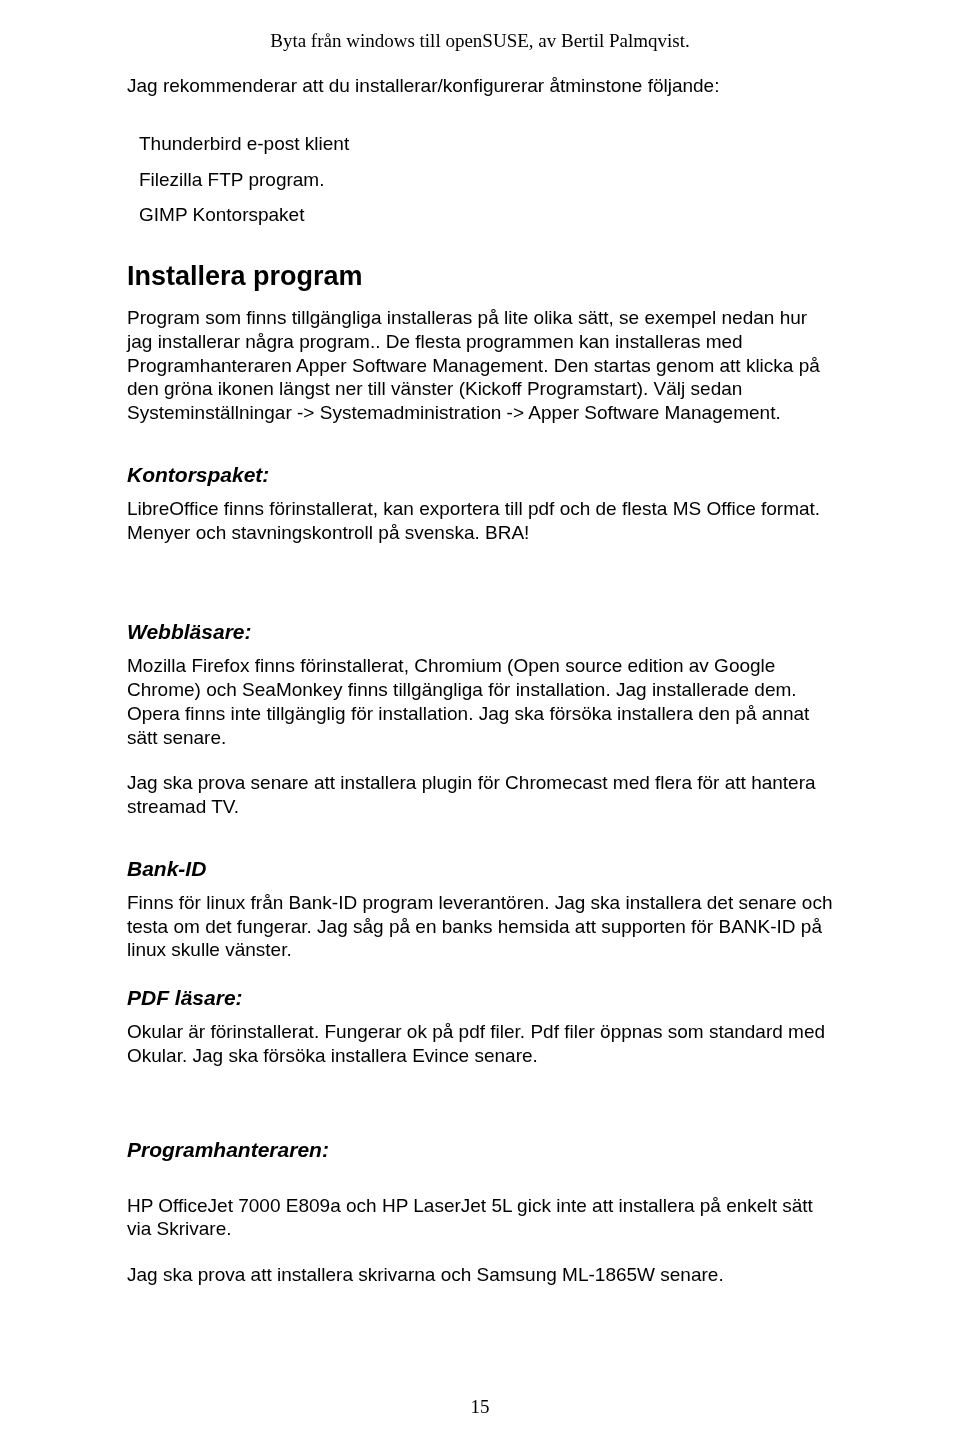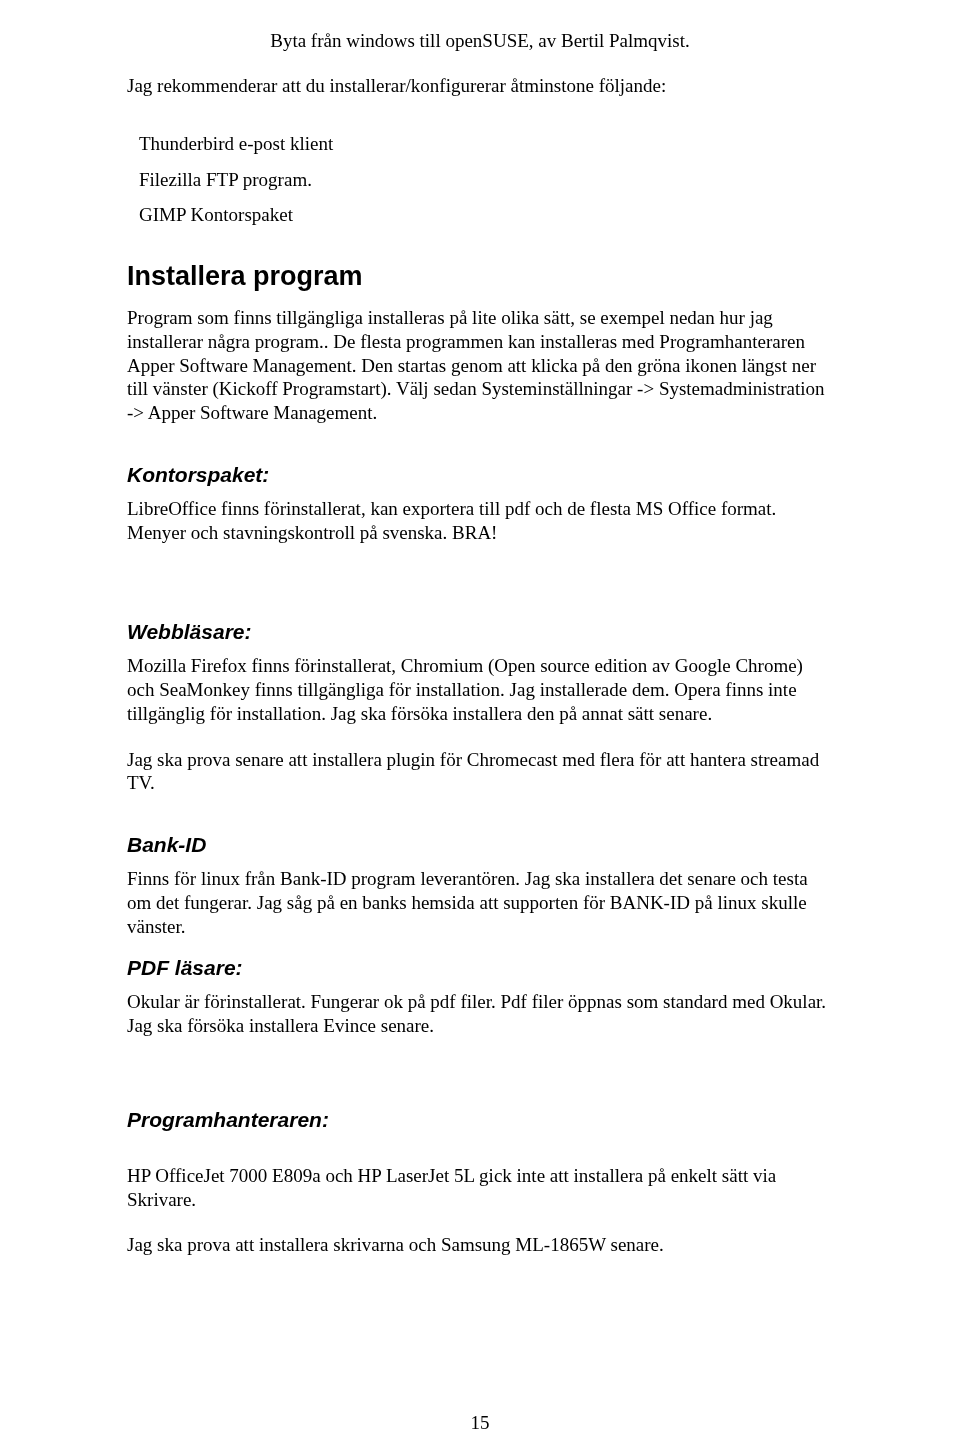--- a/index.html
+++ b/index.html
@@ -20,21 +20,21 @@
   .page-header {
     text-align: center;
     font-size: 19px;
     margin-bottom: 22px;
     font-family: "Times New Roman", Times, serif;
   }
   .para {
     font-size: 19px;
     line-height: 1.25;
     margin: 0 0 2px 0;
-    font-family: Liberation Serif, serif;
+    font-family: Liberation Sans, sans-serif;
   }
   .para.list-item {
     margin: 12px;
   }
   .spacer-med { height: 20px; }
   .spacer-lg { height: 36px; }
   .h1 {
     font-family: Liberation Sans, sans-serif;
     font-weight: bold;
     font-size: 27px;
@@ -44,21 +44,21 @@
     font-family: Arial, Helvetica, sans-serif;
     font-weight: bold;
     font-style: italic;
     font-size: 21px;
     margin: 38px 0 10px 0;
   }
   .page-number {
     position: absolute;
     left: 0;
     right: 0;
-    bottom: 12px;
+    bottom: 28px;
     text-align: center;
     font-size: 19px;
     font-family: "Times New Roman", Times, serif;
   }
 </style>
 </head>
 <body>
 
 <div class="page">
 
@@ -80,21 +80,21 @@
   <div class="spacer-lg"></div>
 
   <div class="h2">Webbläsare:</div>
   <p class="para">Mozilla Firefox finns förinstallerat, Chromium (Open source edition av Google Chrome) och SeaMonkey finns tillgängliga för installation. Jag installerade dem. Opera finns inte tillgänglig för installation. Jag ska försöka installera den på annat sätt senare.</p>
   <div class="spacer-med"></div>
   <p class="para">Jag ska prova senare att installera plugin för Chromecast med flera för att hantera streamad TV.</p>
 
   <div class="h2">Bank-ID</div>
   <p class="para">Finns för linux från Bank-ID program leverantören. Jag ska installera det senare och testa om det fungerar.  Jag såg på en banks hemsida att supporten för BANK-ID på linux skulle vänster.</p>
 
-  <div class="h2" style="margin-top:18px;">PDF läsare:</div>
+  <div class="h2" style="margin-top:24px;">PDF läsare:</div>
   <p class="para">Okular är förinstallerat. Fungerar ok på pdf filer. Pdf filer öppnas som standard med Okular. Jag ska försöka installera Evince senare.</p>
 
   <div style="height:30px"></div>
 
   <div class="h2">Programhanteraren:</div>
   <div style="height:22px"></div>
   <p class="para">HP OfficeJet 7000 E809a och HP LaserJet 5L gick inte att installera på enkelt sätt via Skrivare.</p>
   <div class="spacer-med"></div>
   <p class="para">Jag ska prova att installera skrivarna och Samsung ML-1865W senare.</p>
 

